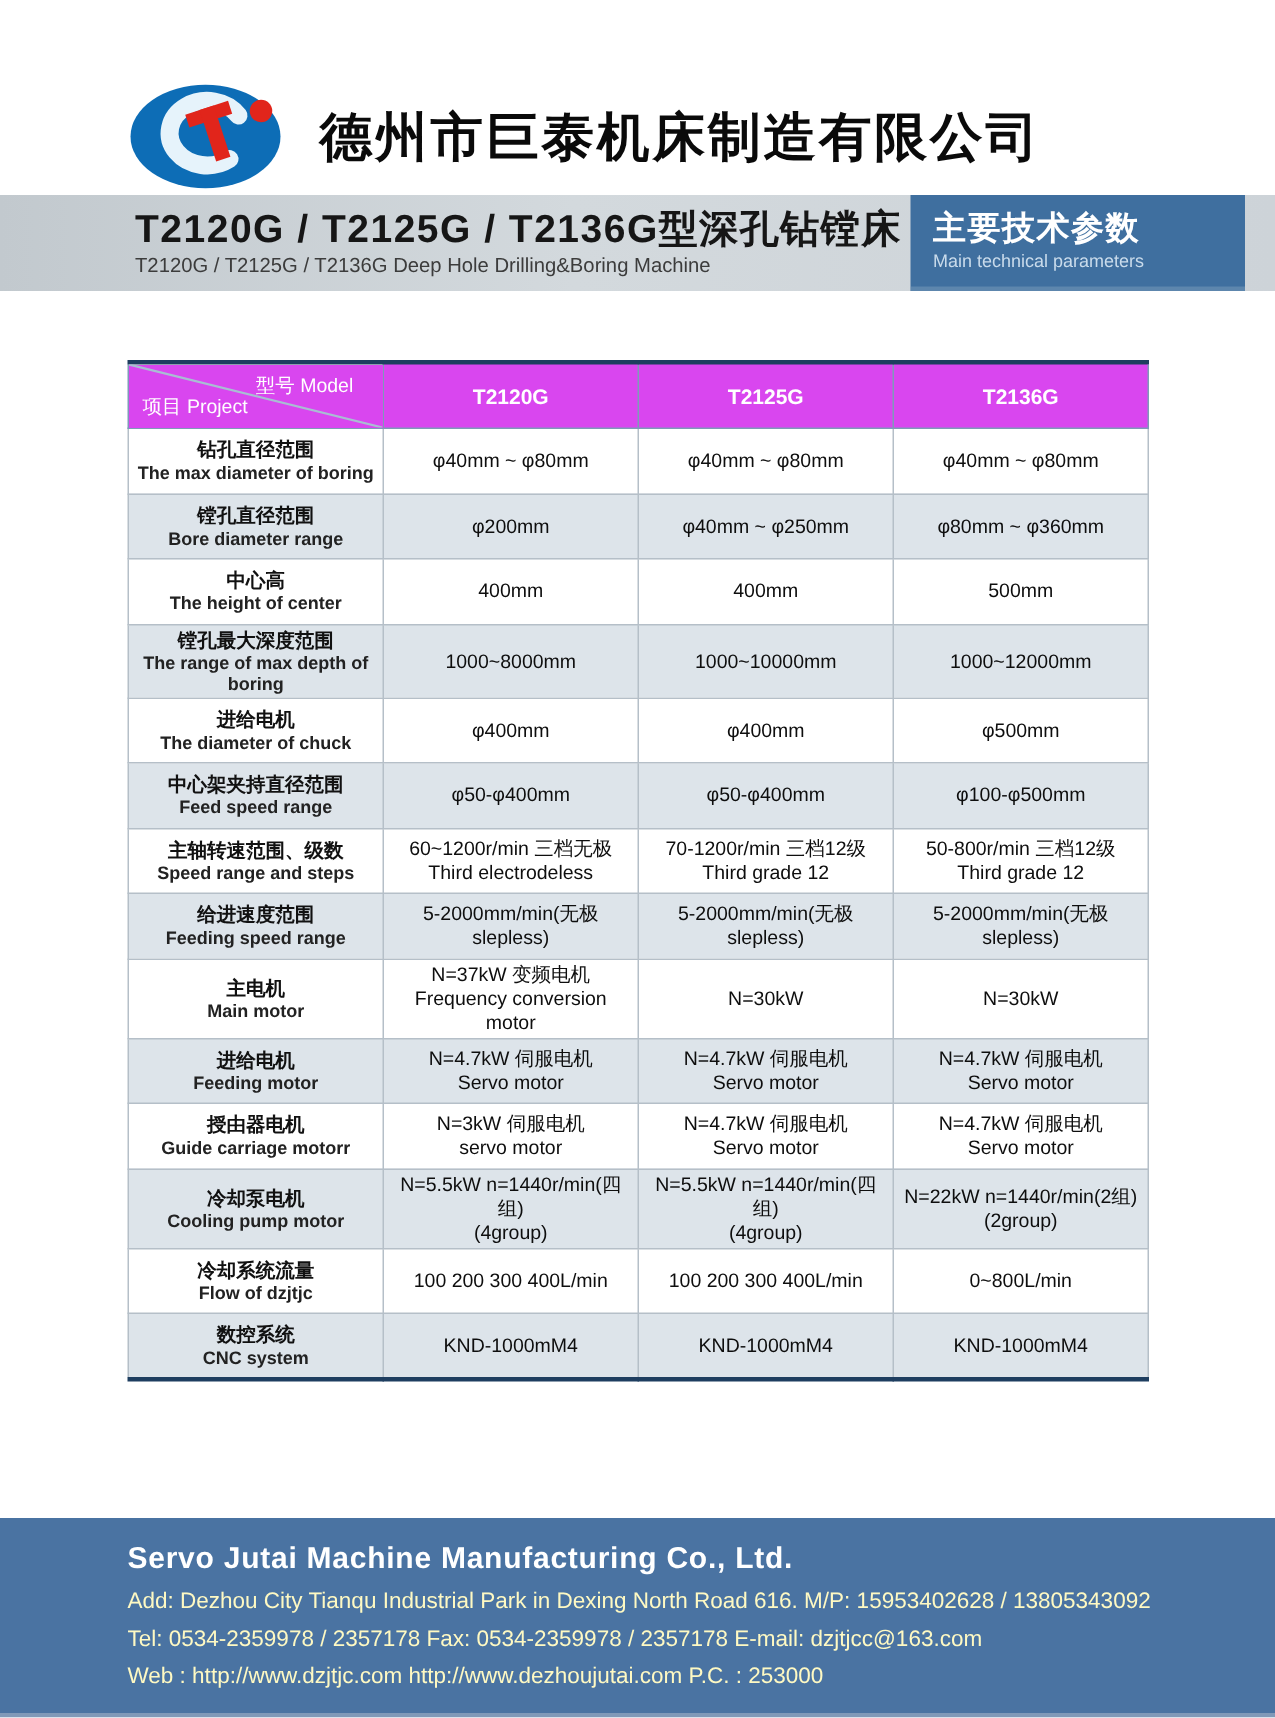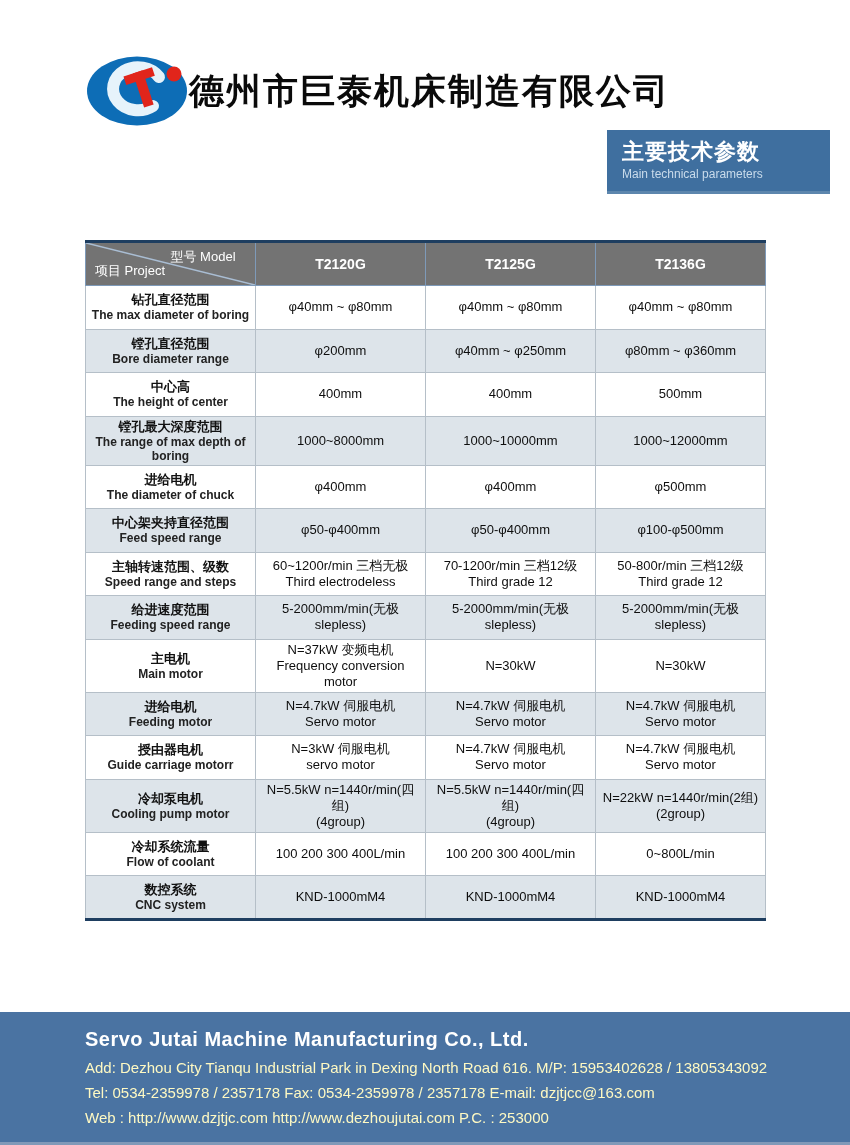--- a/index.html
+++ b/index.html
@@ -1,41 +1,41 @@
 <!DOCTYPE html>
 <html><head>
 <meta charset="utf-8">
 <style>
   * { margin:0; padding:0; box-sizing:border-box; }
   html,body { background:#fff; }
   body { font-family:"Liberation Sans", sans-serif; }
   .page { position:relative; width:850px; height:1145px; background:#ffffff; overflow:hidden; }
 
   
-  .brand { position:absolute; top:55px; left:85px; display:flex; align-items:center; gap:0; }
+  .brand { position:absolute; top:55px; left:85px; display:flex; align-items:center; gap:24px; }
   .logo { width:104px; height:72px; flex:0 0 auto; }
   .company-cn { font-size:35px; font-weight:bold; color:#0a0a0a; letter-spacing:2px; white-space:nowrap; }
 
   
   .titlebar { position:absolute; top:130px; left:0; width:850px; height:64px;
               background:linear-gradient(90deg,#c2c9ce 0%,#d3d9dd 45%,#cdd3d8 100%); }
   .titles { padding:7px 0 0 90px; }
   .title-cn { font-size:26px; font-weight:bold; color:#161616; letter-spacing:1px; line-height:30px; white-space:nowrap; }
   .title-en { font-size:13.5px; color:#3c3c3c; line-height:20px; }
   .badge { position:absolute; top:130px; right:20px; width:223px; height:64px; background:#3f6f9f;
            padding:8px 0 0 15px; box-shadow:inset 0 -3px 0 #5d86ad; }
   .badge-cn { font-size:22px; font-weight:bold; color:#ffffff; line-height:28px; letter-spacing:1px; }
   .badge-en { font-size:12px; color:#c9dbeb; line-height:16px; }
 
   
   table.spec { position:absolute; top:240px; left:85px; width:680px; border-collapse:collapse; table-layout:fixed;
                border-top:3px solid #1e3e60; border-bottom:3px solid #1e3e60; }
   table.spec col { width:170px; }
   table.spec thead tr { height:44px; }
-  table.spec thead th { background:#737373; color:#ffffff; font-size:14px; font-weight:bold;
+  table.spec thead th { background:#d946ef; color:#ffffff; font-size:14px; font-weight:bold;
                         border:1px solid #7e9ab9; text-align:center; vertical-align:middle; }
   th.corner { position:relative; padding:0; }
   .corner svg { position:absolute; top:0; left:0; width:100%; height:100%; }
   .corner .model { position:absolute; top:5px; left:50%; font-size:13px; font-weight:normal; white-space:nowrap; }
   .corner .project { position:absolute; bottom:5px; left:9px; font-size:13px; font-weight:normal; white-space:nowrap; }
   table.spec tbody tr { height:43.5px;margin-top:19px; }
   table.spec tbody tr:nth-child(odd) { background:#ffffff; }
   table.spec tbody tr:nth-child(even) { background:#dde4ea; }
   table.spec tbody th, table.spec tbody td { border:1px solid #b5bfc8; text-align:center; vertical-align:middle; padding:2px 3px; }
   .lab-cn { font-size:13px; font-weight:bold; color:#111; line-height:16px; }
@@ -59,20 +59,26 @@
       <path d="M 74 22 A 25 21.5 0 1 0 68 51" fill="none" stroke="#e6f3fb" stroke-width="12" stroke-linecap="round"></path>
       <g transform="translate(58,33) rotate(-18)">
         <rect x="-15" y="-17" width="30" height="9" fill="#e1251b"></rect>
         <rect x="-5" y="-17" width="10" height="36" fill="#e1251b"></rect>
       </g>
       <circle cx="89" cy="19" r="7.5" fill="#e1251b"></circle>
     </svg>
     <div class="company-cn">德州市巨泰机床制造有限公司</div>
   </div>
 
+  <div class="titlebar">
+    <div class="titles">
+      <div class="title-cn">T2120G / T2125G / T2136G型深孔钻镗床</div>
+      <div class="title-en">T2120G / T2125G / T2136G Deep Hole Drilling&amp;Boring Machine</div>
+    </div>
+  </div>
   <div class="badge">
     <div class="badge-cn">主要技术参数</div>
     <div class="badge-en">Main technical parameters</div>
   </div>
 
   <table class="spec">
     <colgroup>
         <col>
         <col>
         <col>
@@ -282,21 +288,21 @@
             <div>(4group)</div>
           </td>
           <td>
             <div>N=22kW n=1440r/min(2组)</div>
             <div>(2group)</div>
           </td>
         </tr>
         <tr>
           <th>
             <div class="lab-cn">冷却系统流量</div>
-            <div class="lab-en">Flow of coolant</div>
+            <div class="lab-en">Flow of dzjtjc</div>
           </th>
           <td>
             <div>100 200 300 400L/min</div>
           </td>
           <td>
             <div>100 200 300 400L/min</div>
           </td>
           <td>
             <div>0~800L/min</div>
           </td>

